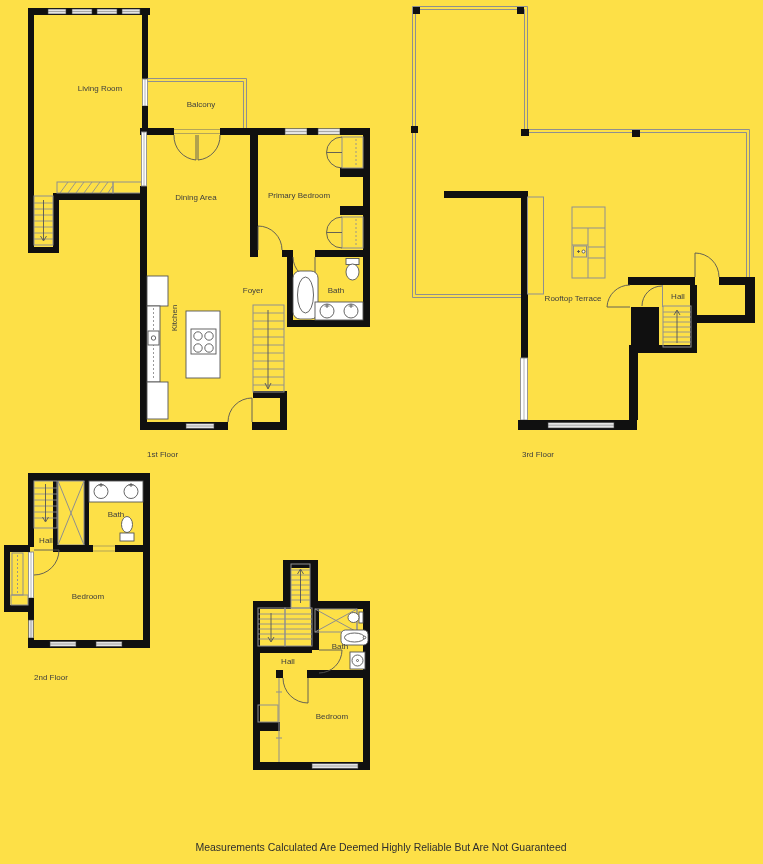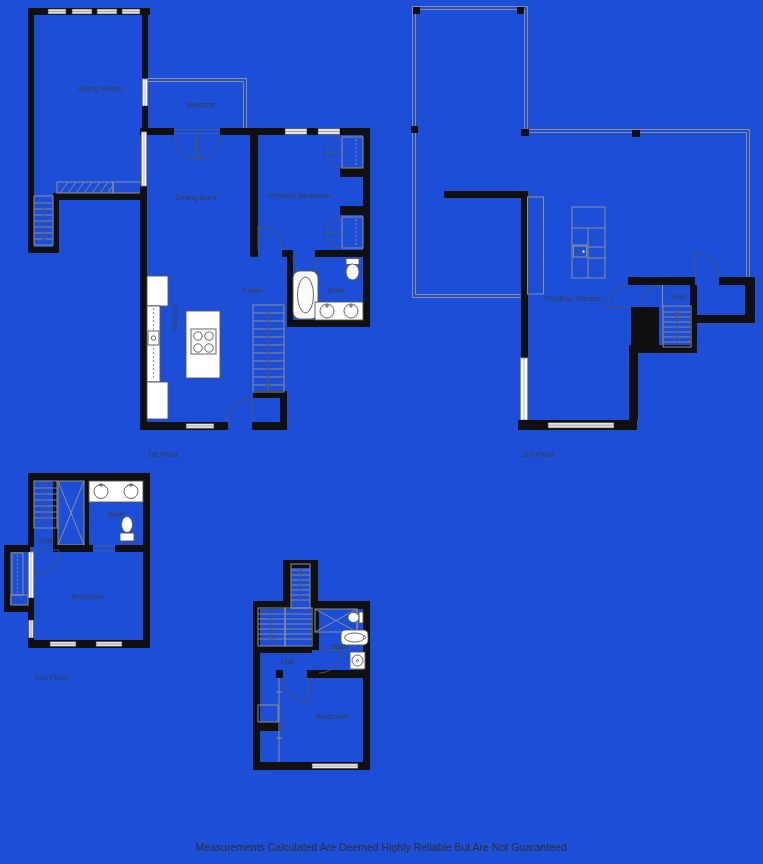--- a/index.html
+++ b/index.html
@@ -1,16 +1,16 @@
 <!DOCTYPE html>
 <html><head>
 <meta charset="utf-8">
 <style>
   html,body{margin:0;padding:0;background:#fff;}
-  .page{width:763px;height:864px;position:relative;background:#1d4ed8;overflow:hidden;}
+  .page{width:763px;height:864px;position:relative;background:#fde047;overflow:hidden;}
   svg{display:block;}
   .wall{fill:#101010;}
   .thin{fill:none;stroke:#8f8f8f;stroke-width:1;}
   .fix{fill:#fff;stroke:#555;stroke-width:0.9;}
   .arc{fill:none;stroke:#555;stroke-width:0.9;}
   .win{fill:#e4e4e4;stroke:#3a3a3a;stroke-width:0.6;}
   .winw{fill:#fff;stroke:#8f8f8f;stroke-width:0.9;}
   .mid{fill:none;stroke:#6a6a6a;stroke-width:0.5;}
   .step{fill:none;stroke:#8f8f8f;stroke-width:0.9;}
   .dash{fill:none;stroke:#8f8f8f;stroke-width:0.9;stroke-dasharray:2 2;}

